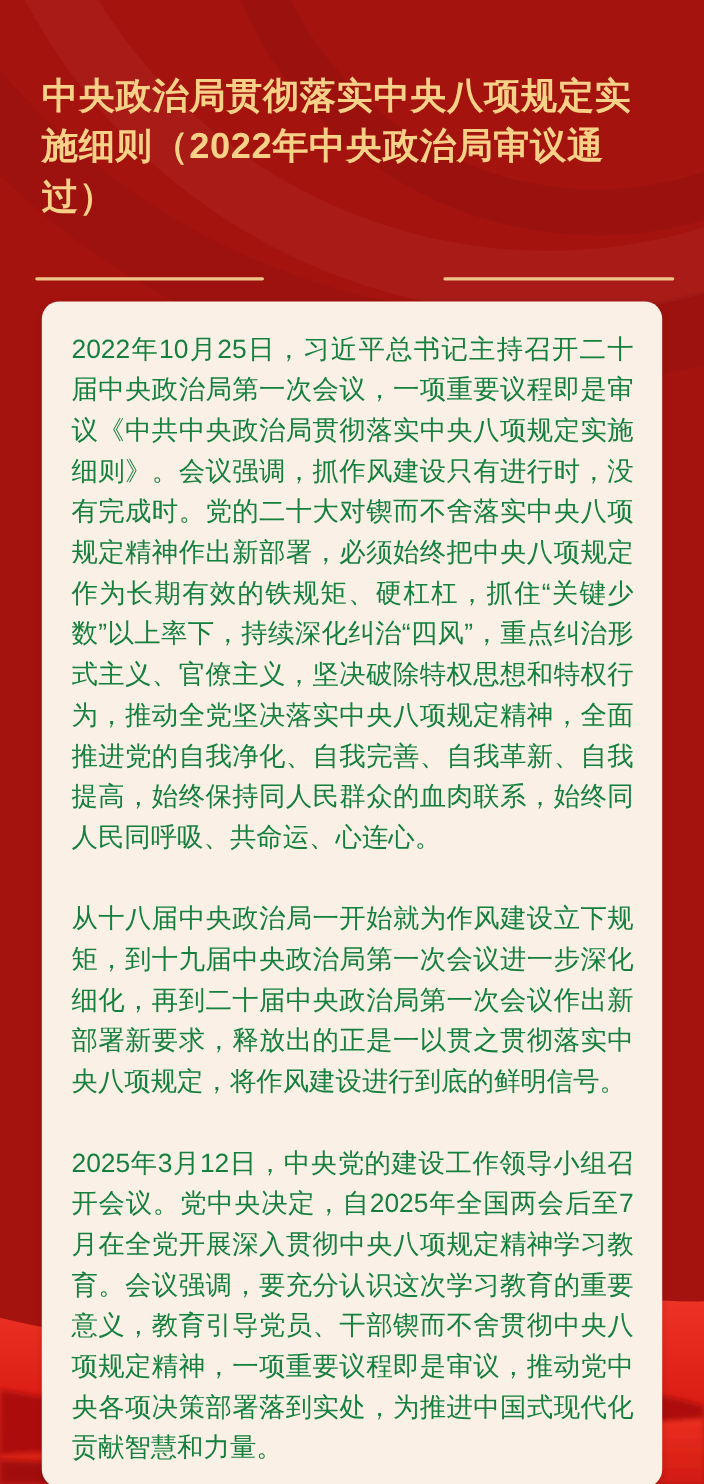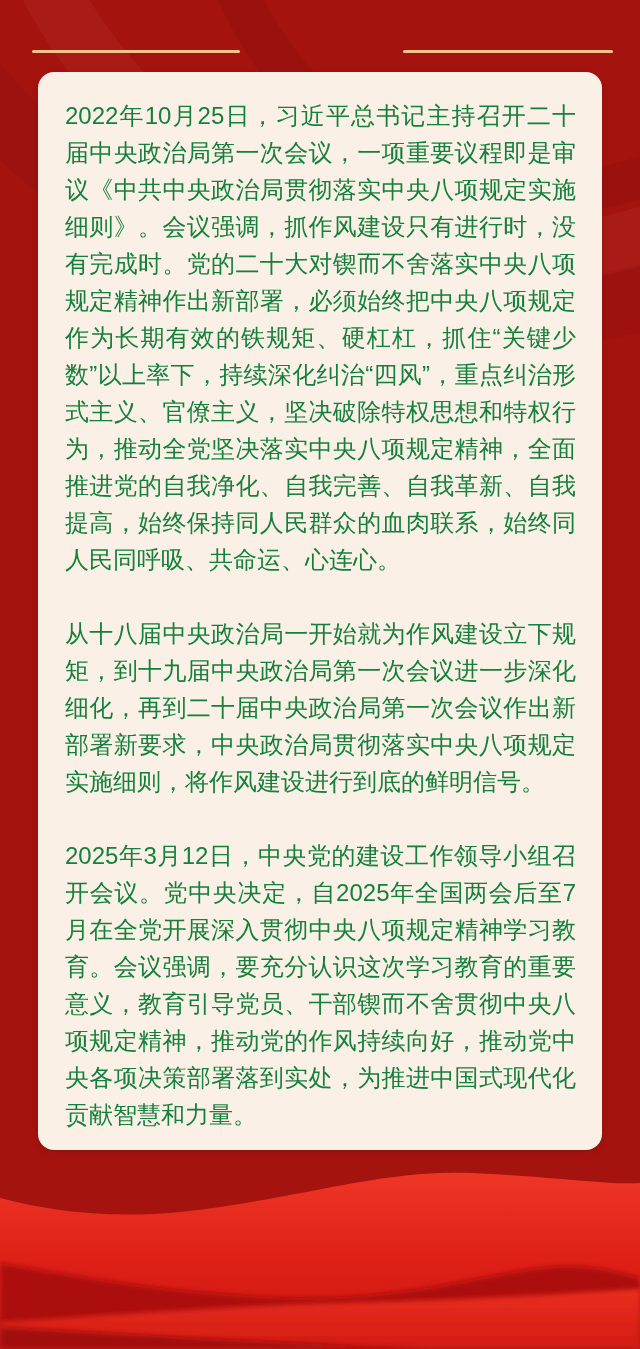--- a/index.html
+++ b/index.html
@@ -72,30 +72,31 @@
 <body>
 
 <div class="page">
 
   <div>
     <div class="ring ring1"></div>
     <div class="ring ring2"></div>
     <div class="ring ring3"></div>
   </div>
 
+  <h1 class="title">中央政治局贯彻落实中央八项规定实施细则（2022年中央政治局审议通过）</h1>
 
   <div class="divider-row">
     <span class="divider left"></span>
     <span class="divider right"></span>
   </div>
 
   <div class="card">
     <p>2022年10月25日，习近平总书记主持召开二十届中央政治局第一次会议，一项重要议程即是审议《中共中央政治局贯彻落实中央八项规定实施细则》。会议强调，抓作风建设只有进行时，没有完成时。党的二十大对锲而不舍落实中央八项规定精神作出新部署，必须始终把中央八项规定作为长期有效的铁规矩、硬杠杠，抓住“关键少数”以上率下，持续深化纠治“四风”，重点纠治形式主义、官僚主义，坚决破除特权思想和特权行为，推动全党坚决落实中央八项规定精神，全面推进党的自我净化、自我完善、自我革新、自我提高，始终保持同人民群众的血肉联系，始终同人民同呼吸、共命运、心连心。</p>
-    <p>从十八届中央政治局一开始就为作风建设立下规矩，到十九届中央政治局第一次会议进一步深化细化，再到二十届中央政治局第一次会议作出新部署新要求，中央政治局贯彻落实中央八项规定实施细则，将作风建设进行到底的鲜明信号。</p>
-    <p>2025年3月12日，中央党的建设工作领导小组召开会议。党中央决定，自2025年全国两会后至7月在全党开展深入贯彻中央八项规定精神学习教育。会议强调，要充分认识这次学习教育的重要意义，教育引导党员、干部锲而不舍贯彻中央八项规定精神，推动党的作风持续向好，推动党中央各项决策部署落到实处，为推进中国式现代化贡献智慧和力量。</p>
+    <p>从十八届中央政治局一开始就为作风建设立下规矩，到十九届中央政治局第一次会议进一步深化细化，再到二十届中央政治局第一次会议作出新部署新要求，释放出的正是一以贯之贯彻落实中央八项规定，将作风建设进行到底的鲜明信号。</p>
+    <p>2025年3月12日，中央党的建设工作领导小组召开会议。党中央决定，自2025年全国两会后至7月在全党开展深入贯彻中央八项规定精神学习教育。会议强调，要充分认识这次学习教育的重要意义，教育引导党员、干部锲而不舍贯彻中央八项规定精神，一项重要议程即是审议，推动党中央各项决策部署落到实处，为推进中国式现代化贡献智慧和力量。</p>
   </div>
 
   <svg class="wave" viewBox="0 0 640 192" preserveAspectRatio="none">
     <defs>
       <linearGradient id="gA" x1="0" y1="0" x2="0" y2="1">
         <stop offset="0" stop-color="#ee3626"></stop>
         <stop offset="0.5" stop-color="#de2017"></stop>
         <stop offset="1" stop-color="#c91712"></stop>
       </linearGradient>
       <linearGradient id="gC" x1="0" y1="0" x2="0" y2="1">

